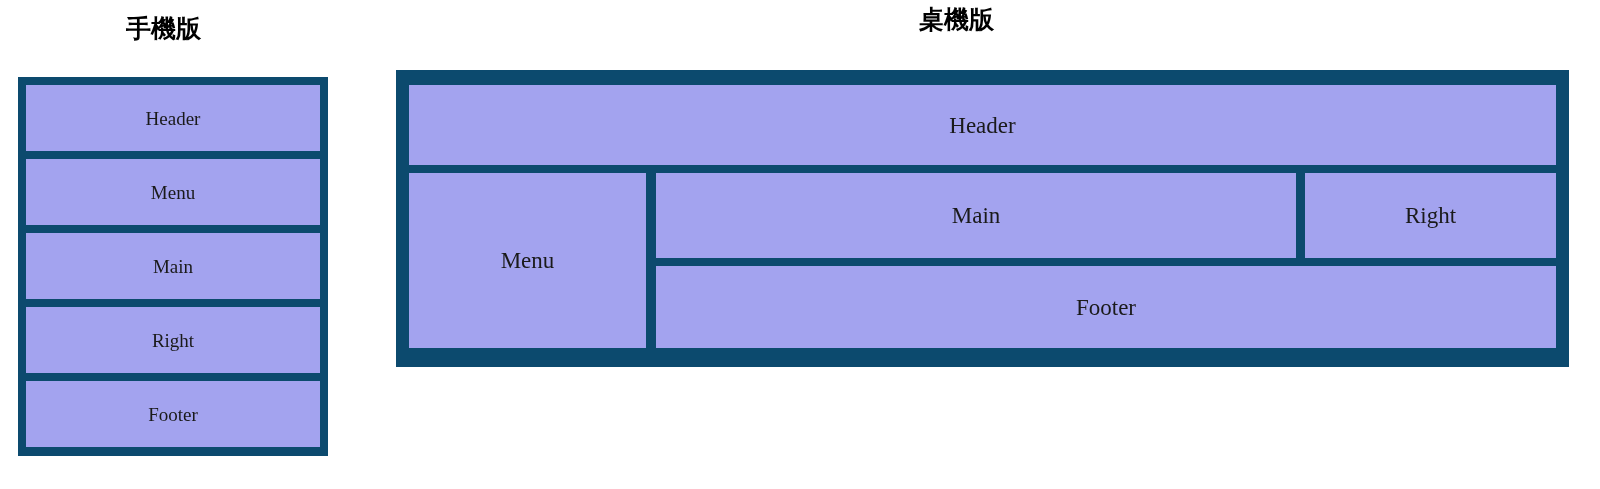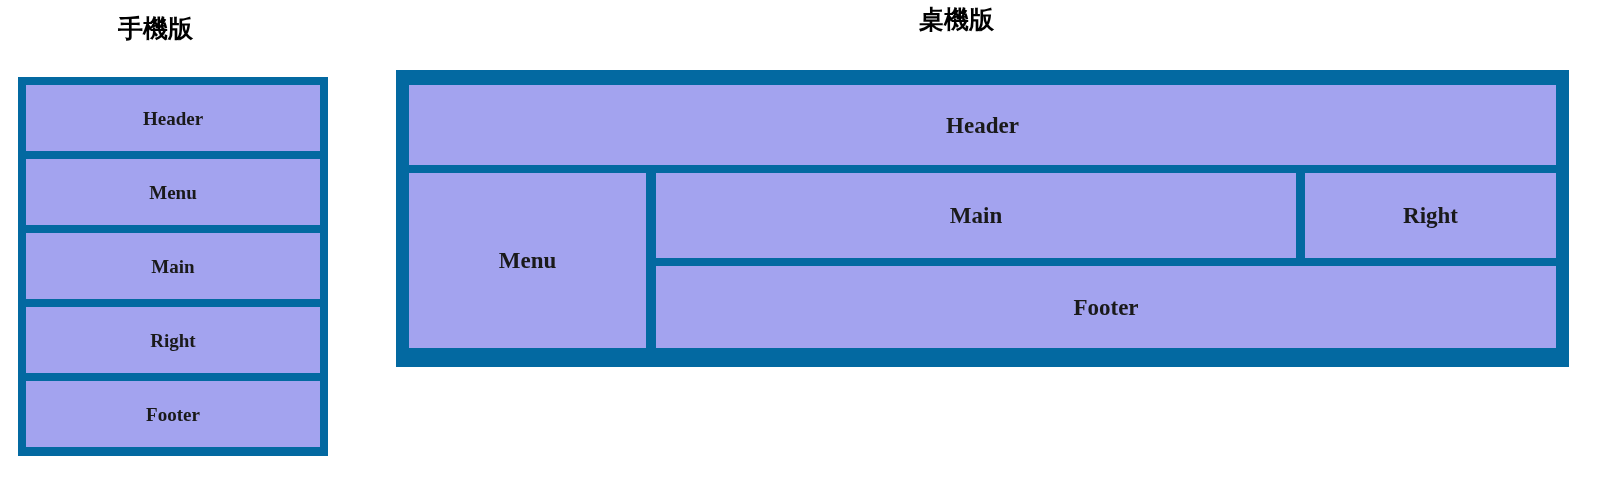--- a/index.html
+++ b/index.html
@@ -18,29 +18,28 @@
   
   .title {
     position: absolute;
     font-family: "DejaVu Sans", sans-serif;
     font-weight: bold;
     font-size: 25px;
     color: #000000;
     line-height: 1;
     white-space: nowrap;
   }
-  #title-mobile  { left: 118px; top: 16px; }
+  #title-mobile  { left: 126px; top: 16px; }
   #title-desktop { left: 919px; top: 7px; }
 
   
   .frame {
     position: absolute;
-    background: #0369a1;
+    background: #0c4a6e;
     box-sizing: border-box;
-    font-weight: bold;
   }
   .cell {
     position: absolute;
     background: #a3a3ef;
     box-sizing: border-box;
     display: flex;
     align-items: center;
     justify-content: center;
     font-family: "Liberation Serif", "DejaVu Serif", serif;
     font-size: 19px;

